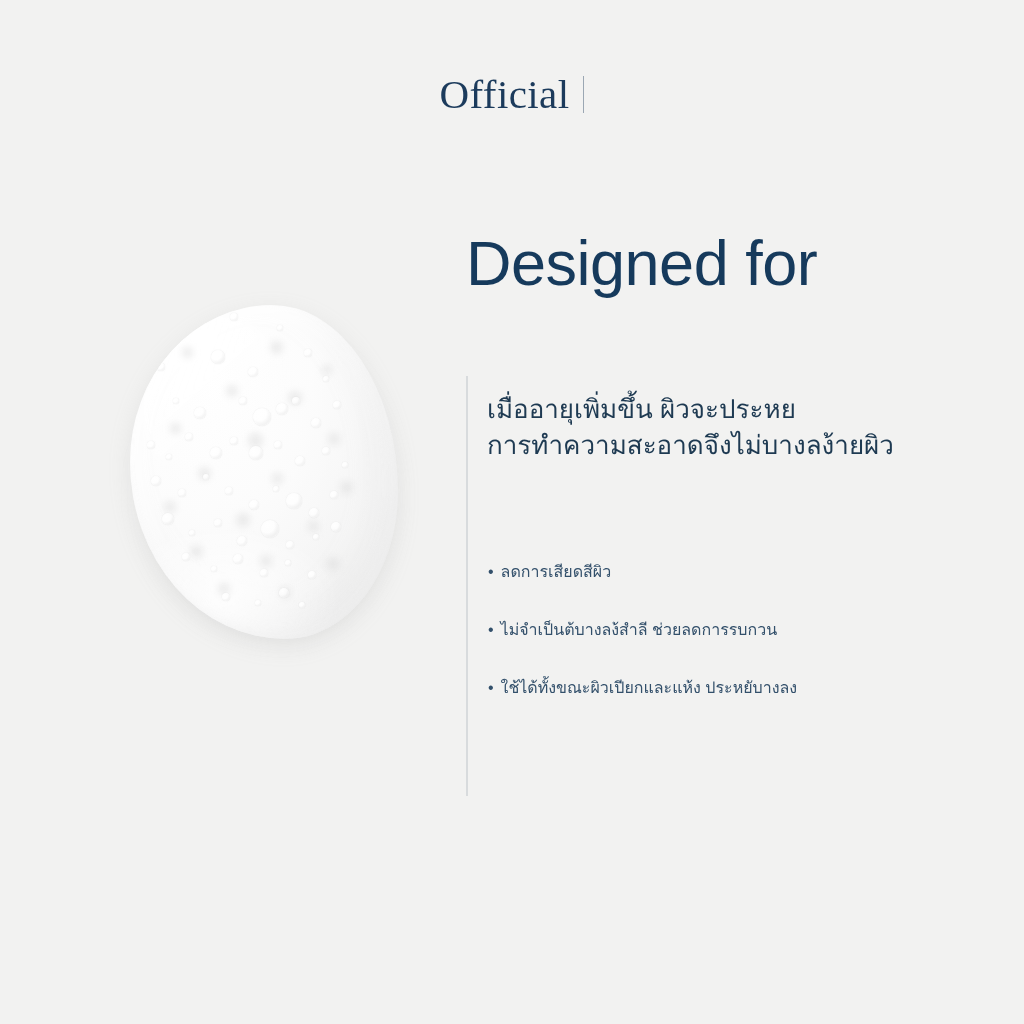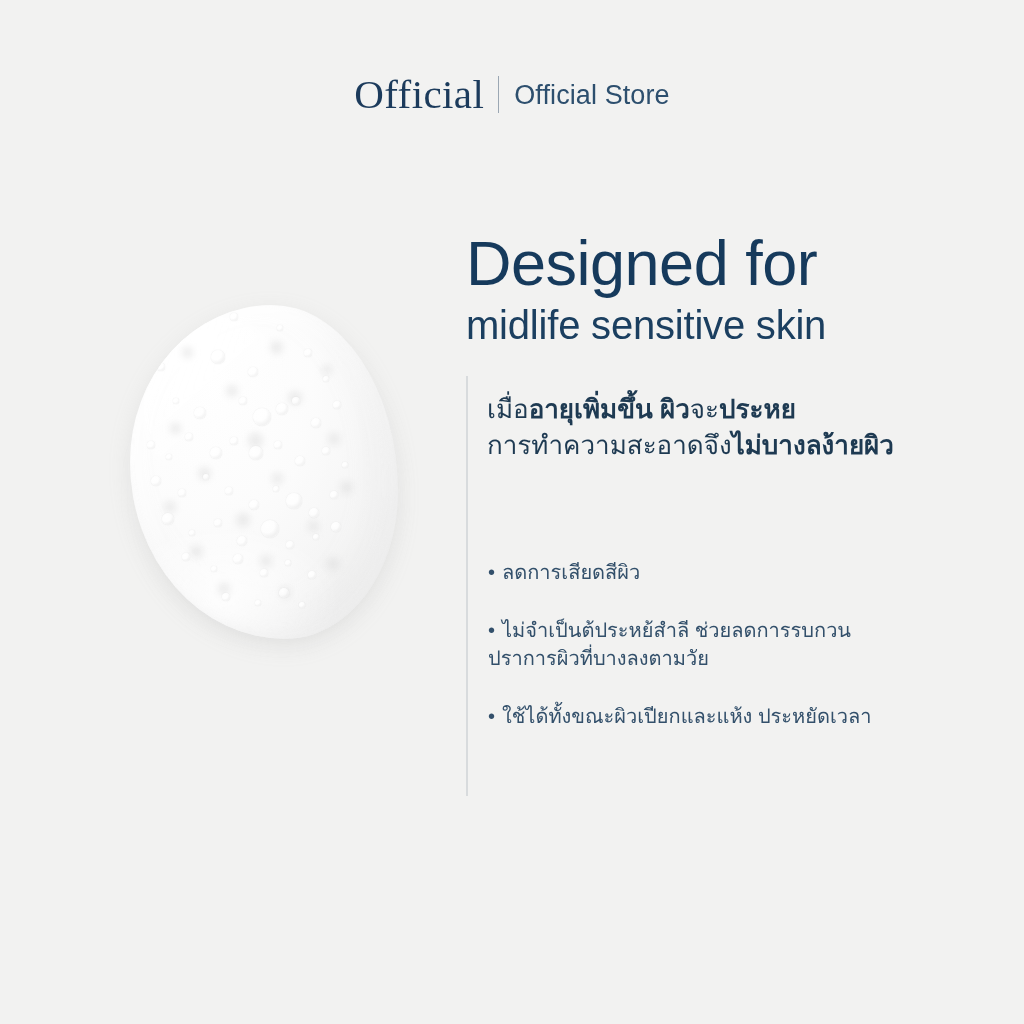--- a/index.html
+++ b/index.html
@@ -162,31 +162,31 @@
   }
 
   #lede-block {
     position:absolute;
     left:487px; top:391px;
     width:520px;
     font-size:26px;
     line-height:36px;
     color:#1e3a52;
   }
-  #lede-block .em { font-weight:700; }
+  #lede-block .em { font-weight:400; }
   .lede-line { white-space:nowrap; }
 
   #benefits-list {
     position:absolute;
     left:488px; top:558px;
     width:500px;
     list-style:none;
   }
   #benefits-list li {
-    font-size:20px;
+    font-size:16px;
     line-height:28px;
     color:#33506b;
     margin-bottom:30px;
     position:relative;
   }
   #benefits-list li:last-child { margin-bottom:0; }
   .bullet-dot {
     display:inline-block;
     margin-right:7px;
   }
@@ -194,21 +194,20 @@
   .benefit-wrap { display:block; }
 </style>
 </head>
 <body>
 
 <div id="banner">
 
   <div id="brand-lockup">
     <span id="brand-name">Official</span>
     <span id="brand-divider"></span>
-    <span id="brand-suffix">Official Store</span>
   </div>
 
   <div id="gel-visual">
     <div id="gel-shadow"></div>
     <div id="gel-blob">
       <div id="gel-rim"></div>
       <div id="gel-rim-streak"></div>
       <div id="gel-sheen"></div>
       <div id="gel-bubbles">
           <div class="blur-dot" style="left: 52px; top: 42px; width: 11px; height: 11px;"></div>
@@ -286,34 +285,32 @@
           <div class="bubble" style="left: 169px; top: 297px; width: 6px; height: 6px;"></div>
         </div>
       <div id="gel-edge-dark"></div>
     </div>
   </div>
 
   <div id="divider-rule"></div>
 
   <div id="headline-block">
     <div id="headline-primary">Designed for</div>
-    <div id="headline-secondary">midlife sensitive skin</div>
   </div>
 
   <div id="lede-block">
     <div class="lede-line"><span>เมื่อ</span><span class="em">อายุเพิ่มขึ้น ผิว</span><span>จะ</span><span class="em">ประหย</span></div>
     <div class="lede-line"><span>การทำความสะอาดจึง</span><span class="em">ไม่บางลง้ายผิว</span></div>
   </div>
 
   <ul id="benefits-list">
       <li>
         <span class="benefit-wrap"><span class="bullet-dot">•</span><span class="benefit-text">ลดการเสียดสีผิว</span></span>
       </li>
       <li>
-        <span class="benefit-wrap"><span class="bullet-dot">•</span><span class="benefit-text">ไม่จำเป็นต้ประหย้สำลี ช่วยลดการรบกวน</span></span>
-        <span class="benefit-wrap"><span class="benefit-text">ปราการผิวที่บางลงตามวัย</span></span>
+        <span class="benefit-wrap"><span class="bullet-dot">•</span><span class="benefit-text">ไม่จำเป็นต้บางลง้สำลี ช่วยลดการรบกวน</span></span>
       </li>
       <li>
-        <span class="benefit-wrap"><span class="bullet-dot">•</span><span class="benefit-text">ใช้ได้ทั้งขณะผิวเปียกและแห้ง ประหยัดเวลา</span></span>
+        <span class="benefit-wrap"><span class="bullet-dot">•</span><span class="benefit-text">ใช้ได้ทั้งขณะผิวเปียกและแห้ง ประหยับางลง</span></span>
       </li>
     </ul>
 
 </div>
 
 </body></html>

